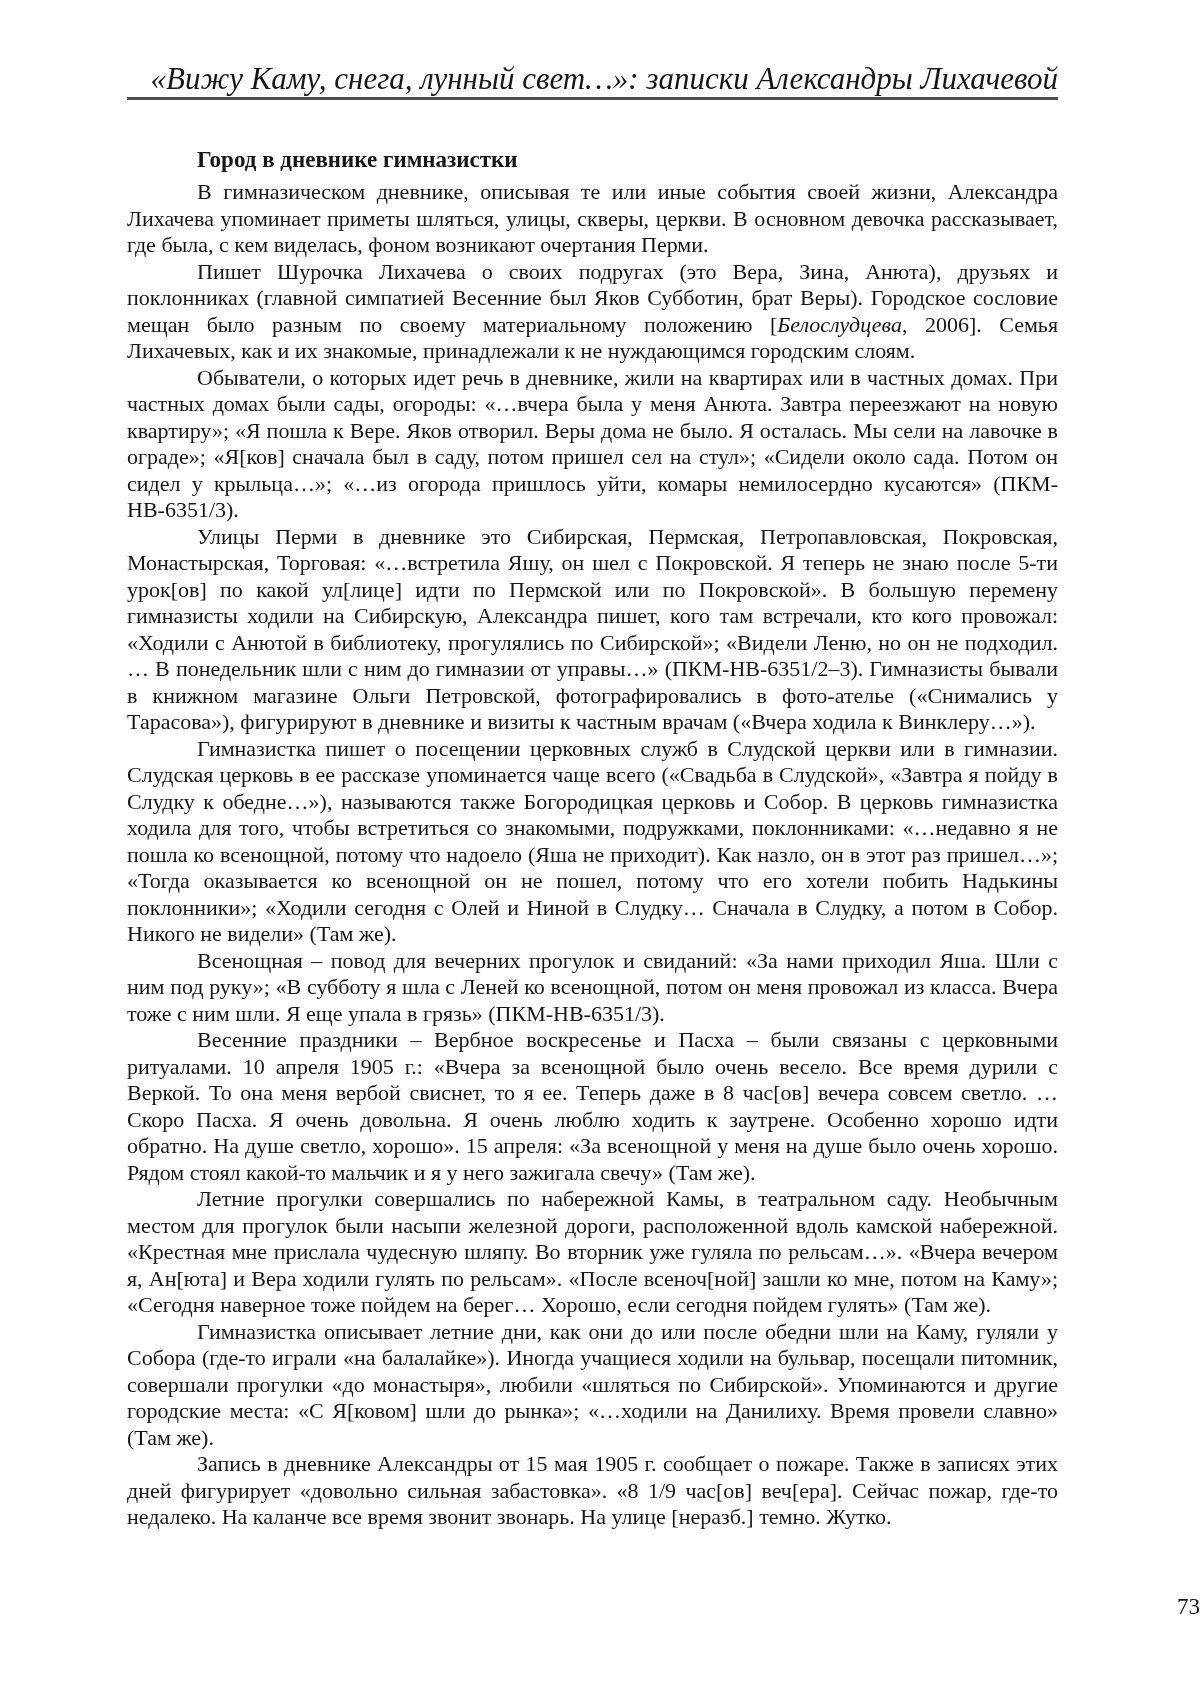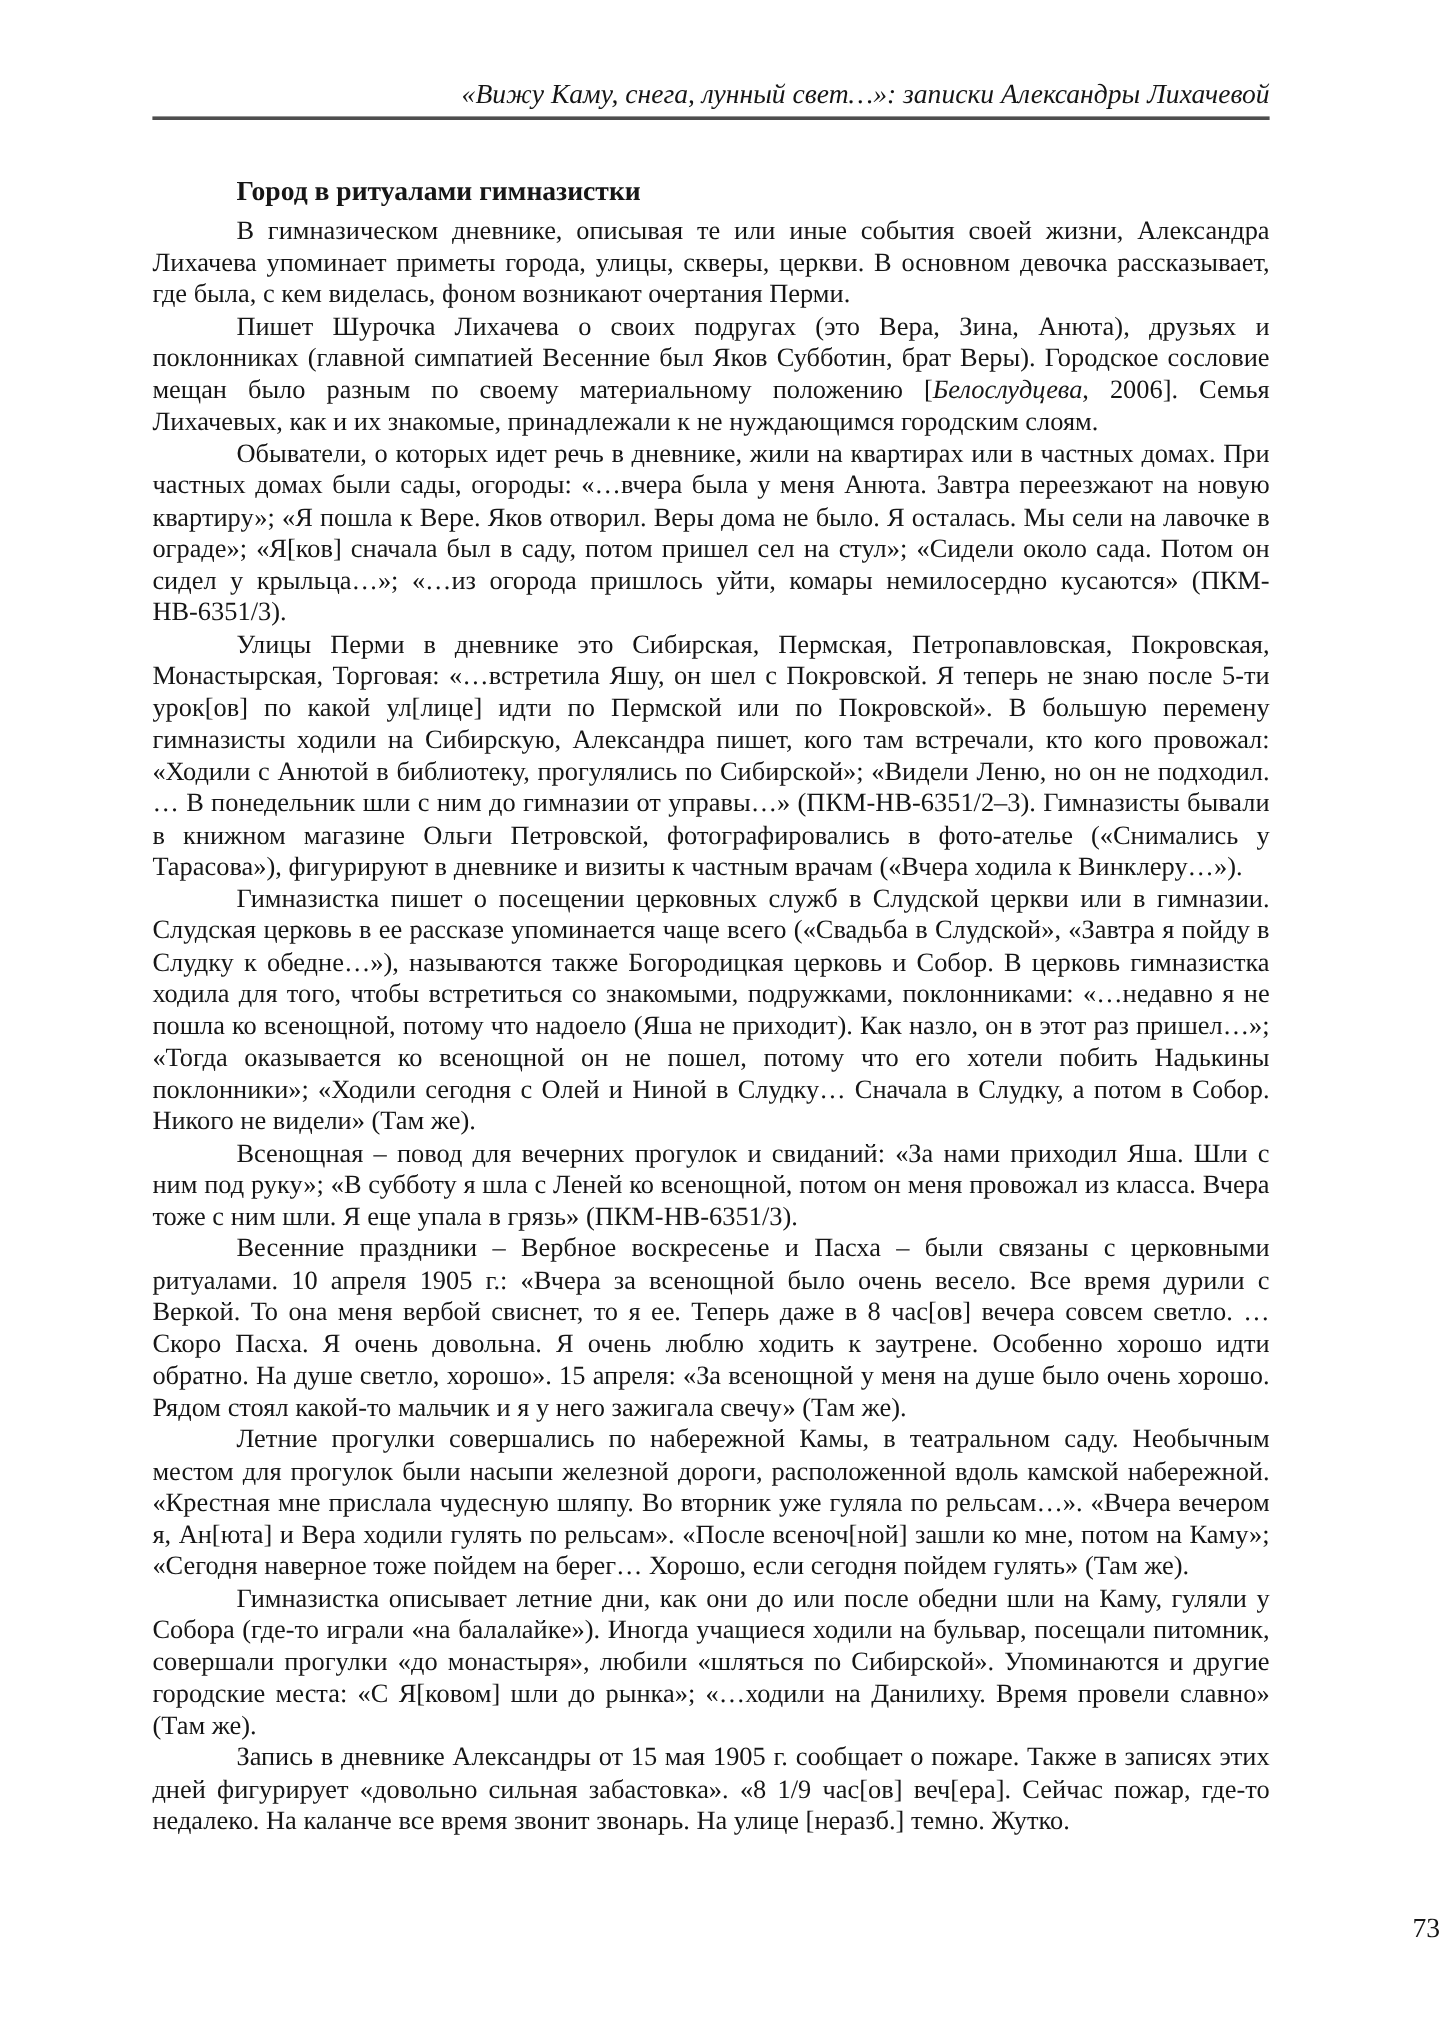--- a/index.html
+++ b/index.html
@@ -15,21 +15,21 @@
   .content {
     position: absolute;
     left: 127px;
     top: 0;
     width: 931px;
   }
   .running-header {
     padding-top: 66px;
     text-align: right;
     font-style: italic;
-    font-size: 23px;
+    font-size: 31px;
     line-height: 26px;
     white-space: nowrap;
   }
   .header-rule {
     margin: 5px 0 0 0;
     height: 3px;
     background: #4e4e4e;
     border: none;
   }
   .section-title {
@@ -57,23 +57,23 @@
     font-size: 23px;
     line-height: 26px;
   }
 </style>
 </head>
 <body>
 
 <div class="content">
   <div class="running-header">«Вижу Каму, снега, лунный свет…»: записки Александры Лихачевой</div>
   <hr class="header-rule">
-  <h1 class="section-title">Город в ритуалами гимназистки</h1>
+  <h1 class="section-title">Город в дневнике гимназистки</h1>
   <div class="body-text">
-    <p>В гимназическом дневнике, описывая те или иные события своей жизни, Александра Лихачева упоминает приметы города, улицы, скверы, церкви. В основном девочка рассказывает, где была, с кем виделась, фоном возникают очертания Перми.</p>
+    <p>В гимназическом дневнике, описывая те или иные события своей жизни, Александра Лихачева упоминает приметы шляться, улицы, скверы, церкви. В основном девочка рассказывает, где была, с кем виделась, фоном возникают очертания Перми.</p>
     <p><span>Пишет Шурочка Лихачева о своих подругах (это Вера, Зина, Анюта), друзьях и поклонниках (главной симпатией Весенние был Яков Субботин, брат Веры). Городское сословие мещан было разным по своему материальному положению [</span><em>Белослудцева</em><span>, 2006]. Семья Лихачевых, как и их знакомые, принадлежали к не нуждающимся городским слоям.</span></p>
     <p>Обыватели, о которых идет речь в дневнике, жили на квартирах или в частных домах. При частных домах были сады, огороды: «…вчера была у меня Анюта. Завтра переезжают на новую квартиру»; «Я пошла к Вере. Яков отворил. Веры дома не было. Я осталась. Мы сели на лавочке в ограде»; «Я[ков] сначала был в саду, потом пришел сел на стул»; «Сидели около сада. Потом он сидел у крыльца…»; «…из огорода пришлось уйти, комары немилосердно кусаются» (ПКМ-НВ-6351/3).</p>
     <p>Улицы Перми в дневнике это Сибирская, Пермская, Петропавловская, Покровская, Монастырская, Торговая: «…встретила Яшу, он шел с Покровской. Я теперь не знаю после 5-ти урок[ов] по какой ул[лице] идти по Пермской или по Покровской». В большую перемену гимназисты ходили на Сибирскую, Александра пишет, кого там встречали, кто кого провожал: «Ходили с Анютой в библиотеку, прогулялись по Сибирской»; «Видели Леню, но он не подходил. … В понедельник шли с ним до гимназии от управы…» (ПКМ-НВ-6351/2–3). Гимназисты бывали в книжном магазине Ольги Петровской, фотографировались в фото-ателье («Снимались у Тарасова»), фигурируют в дневнике и визиты к частным врачам («Вчера ходила к Винклеру…»).</p>
     <p>Гимназистка пишет о посещении церковных служб в Слудской церкви или в гимназии. Слудская церковь в ее рассказе упоминается чаще всего («Свадьба в Слудской», «Завтра я пойду в Слудку к обедне…»), называются также Богородицкая церковь и Собор. В церковь гимназистка ходила для того, чтобы встретиться со знакомыми, подружками, поклонниками: «…недавно я не пошла ко всенощной, потому что надоело (Яша не приходит). Как назло, он в этот раз пришел…»; «Тогда оказывается ко всенощной он не пошел, потому что его хотели побить Надькины поклонники»; «Ходили сегодня с Олей и Ниной в Слудку… Сначала в Слудку, а потом в Собор. Никого не видели» (Там же).</p>
     <p>Всенощная – повод для вечерних прогулок и свиданий: «За нами приходил Яша. Шли с ним под руку»; «В субботу я шла с Леней ко всенощной, потом он меня провожал из класса. Вчера тоже с ним шли. Я еще упала в грязь» (ПКМ-НВ-6351/3).</p>
     <p>Весенние праздники – Вербное воскресенье и Пасха – были связаны с церковными ритуалами. 10 апреля 1905 г.: «Вчера за всенощной было очень весело. Все время дурили с Веркой. То она меня вербой свиснет, то я ее. Теперь даже в 8 час[ов] вечера совсем светло. …Скоро Пасха. Я очень довольна. Я очень люблю ходить к заутрене. Особенно хорошо идти обратно. На душе светло, хорошо». 15 апреля: «За всенощной у меня на душе было очень хорошо. Рядом стоял какой-то мальчик и я у него зажигала свечу» (Там же).</p>
     <p>Летние прогулки совершались по набережной Камы, в театральном саду. Необычным местом для прогулок были насыпи железной дороги, расположенной вдоль камской набережной. «Крестная мне прислала чудесную шляпу. Во вторник уже гуляла по рельсам…». «Вчера вечером я, Ан[юта] и Вера ходили гулять по рельсам». «После всеноч[ной] зашли ко мне, потом на Каму»; «Сегодня наверное тоже пойдем на берег… Хорошо, если сегодня пойдем гулять» (Там же).</p>
     <p>Гимназистка описывает летние дни, как они до или после обедни шли на Каму, гуляли у Собора (где-то играли «на балалайке»). Иногда учащиеся ходили на бульвар, посещали питомник, совершали прогулки «до монастыря», любили «шляться по Сибирской». Упоминаются и другие городские места: «С Я[ковом] шли до рынка»; «…ходили на Данилиху. Время провели славно» (Там же).</p>
     <p>Запись в дневнике Александры от 15 мая 1905 г. сообщает о пожаре. Также в записях этих дней фигурирует «довольно сильная забастовка». «8 1/9 час[ов] веч[ера]. Сейчас пожар, где-то недалеко. На каланче все время звонит звонарь. На улице [неразб.] темно. Жутко.</p>
   </div>

